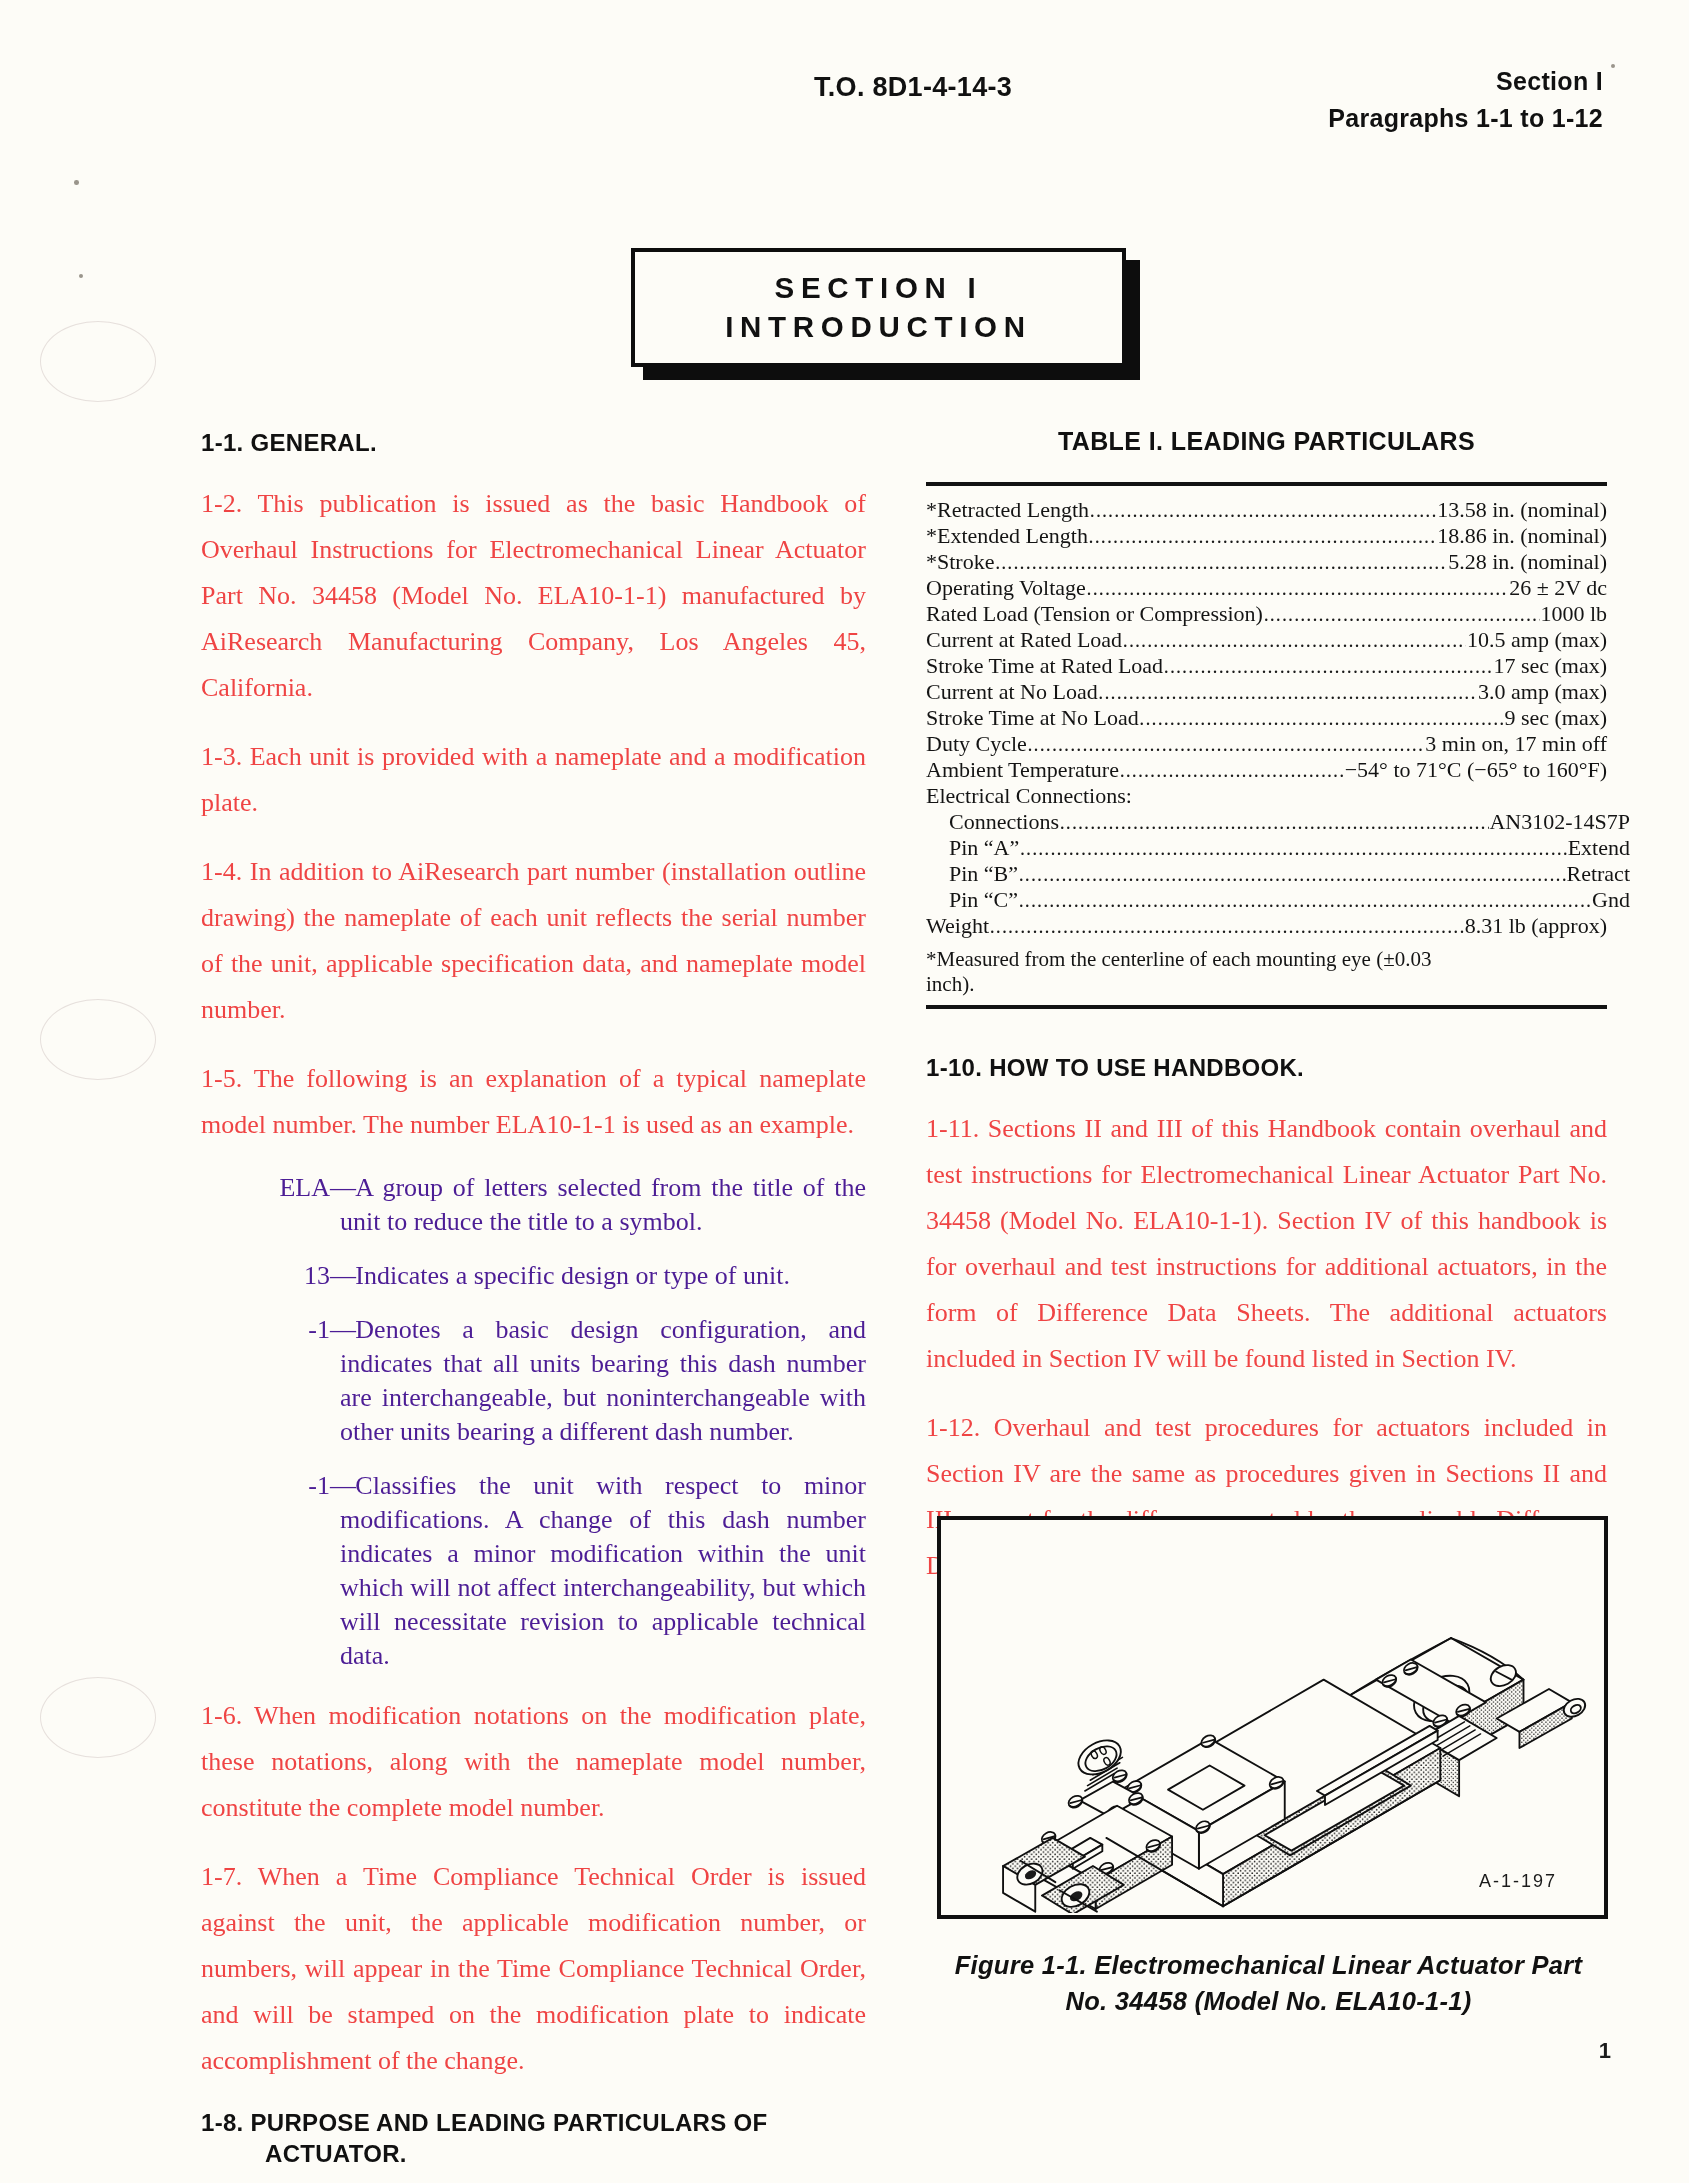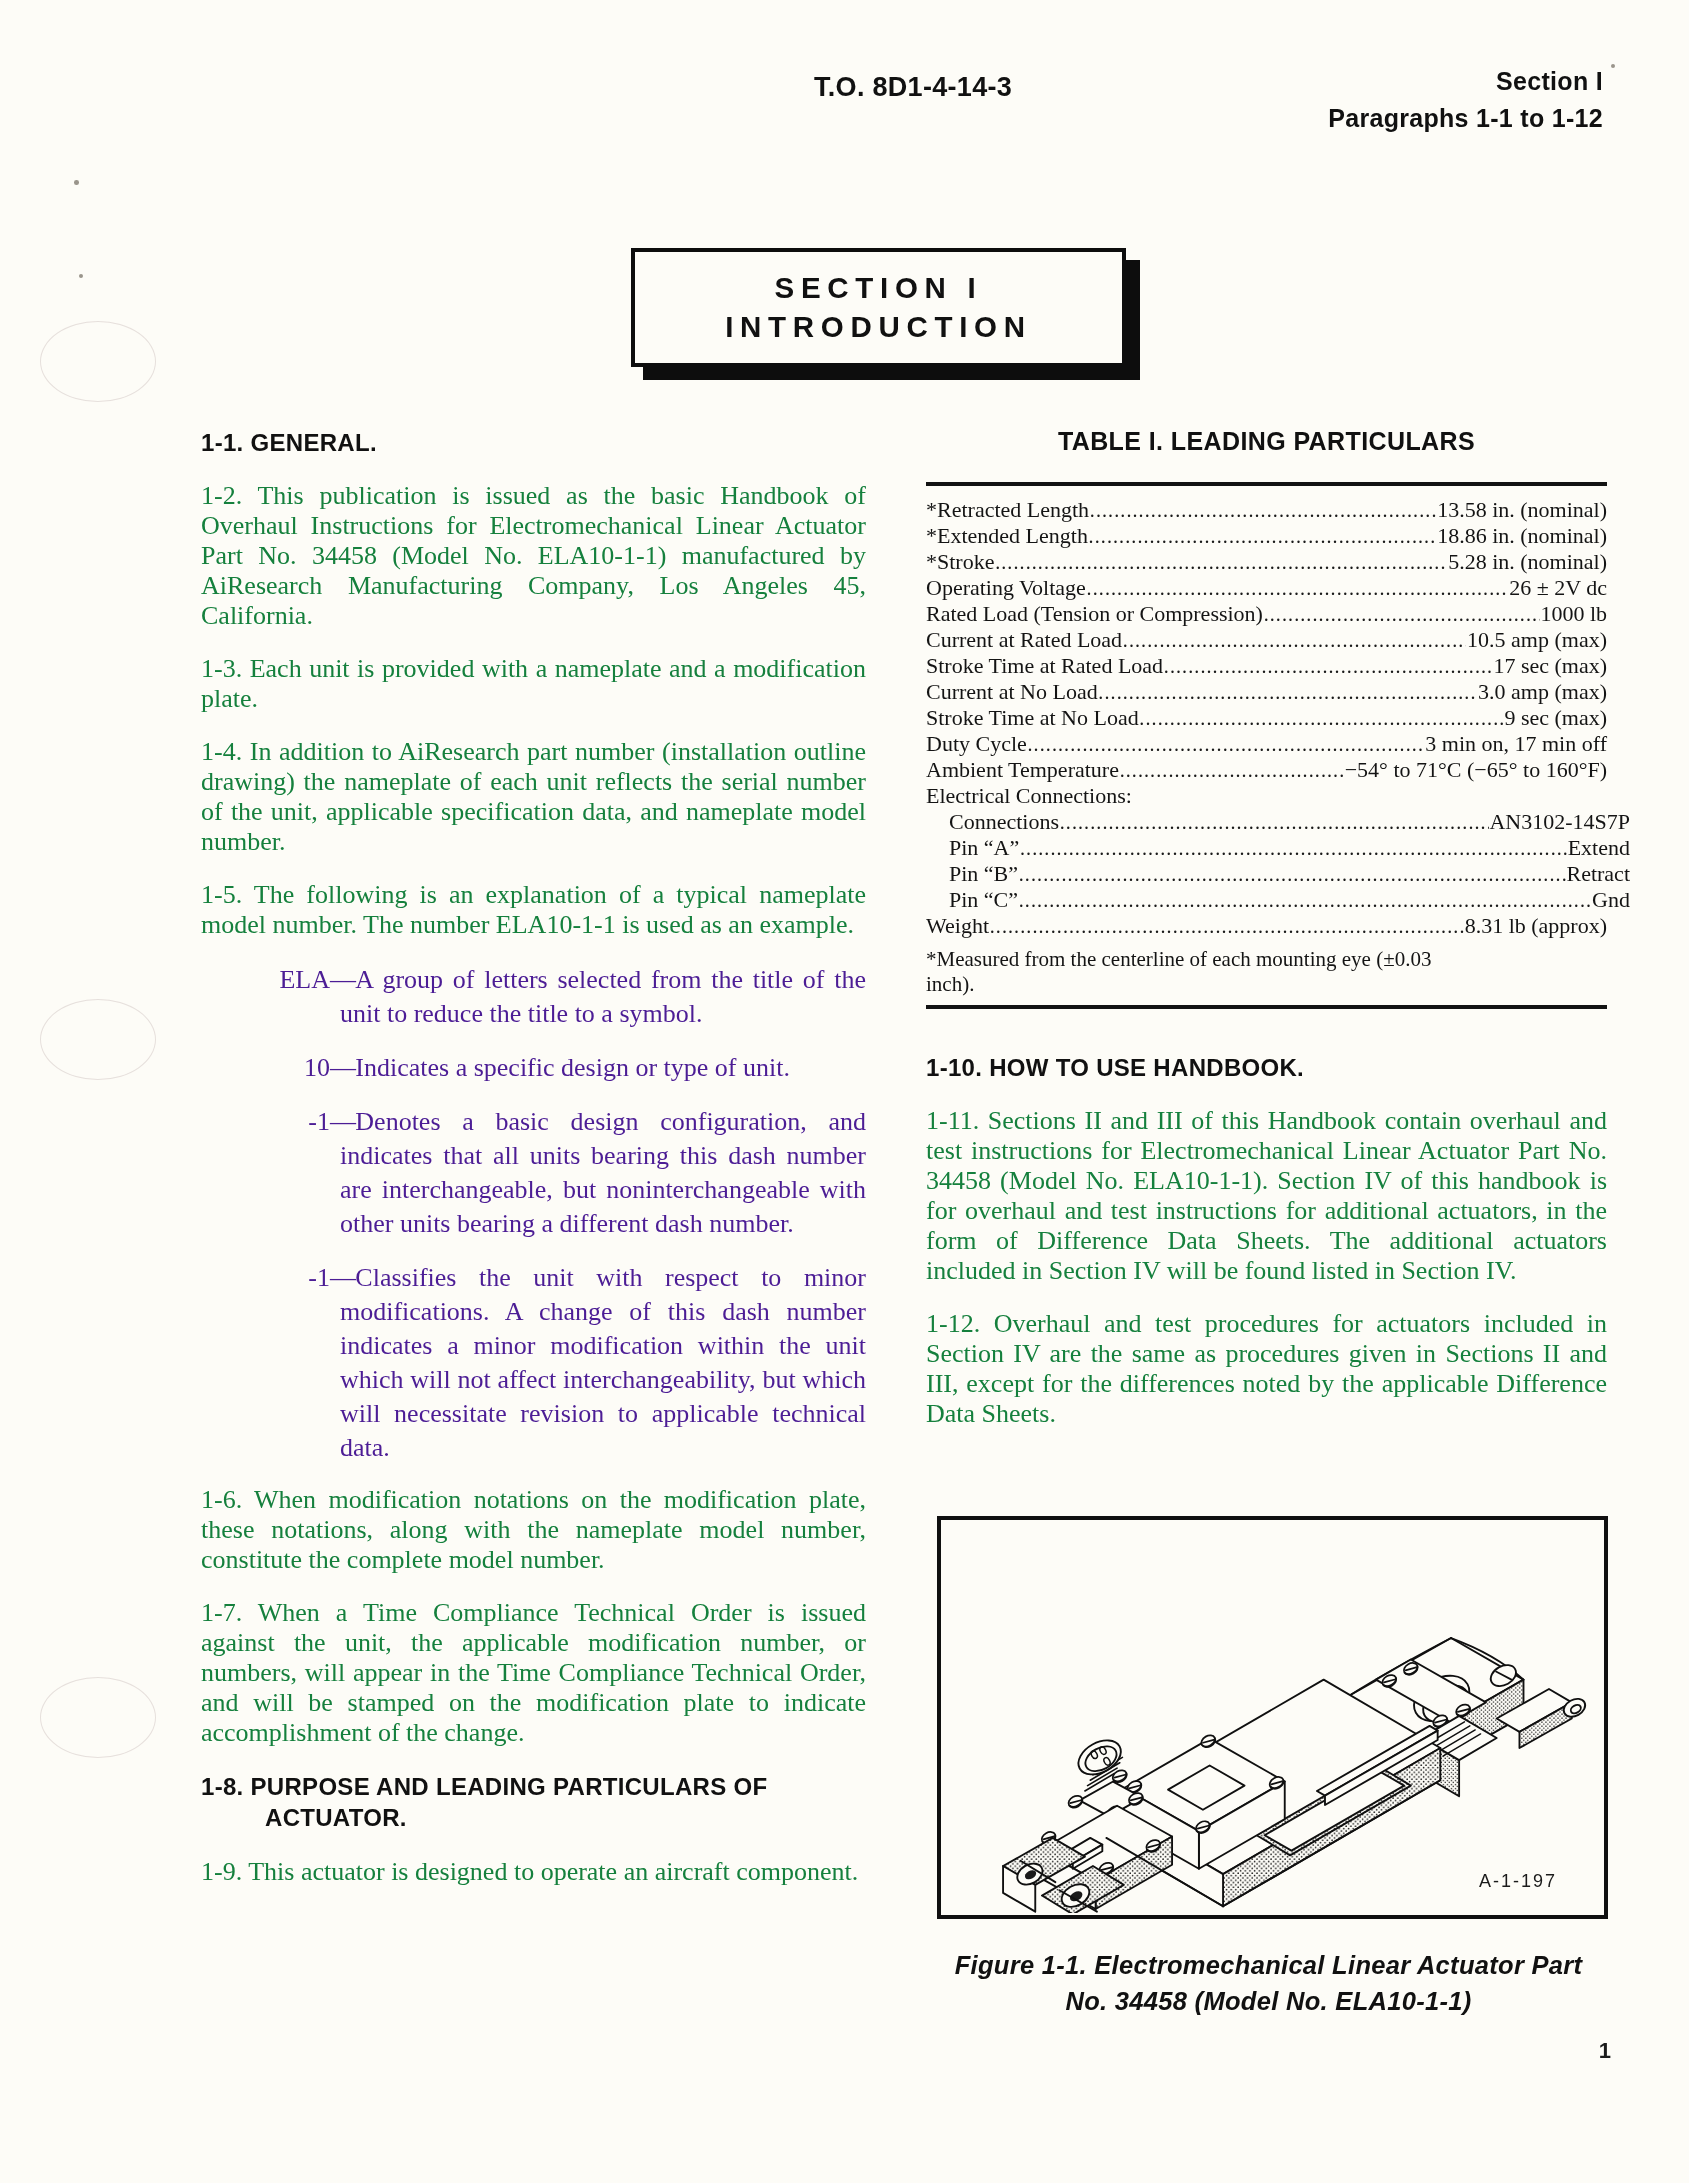--- a/index.html
+++ b/index.html
@@ -69,21 +69,21 @@
 
   h2.head {
     font-family:"Liberation Sans", sans-serif;
     font-weight:bold; font-size:24px; color:#111;
     letter-spacing:0.3px; margin:0 0 23px 0; line-height:1.3;
   }
   h2.head .cont { display:block; margin-left:64px; }
 
   p.body {
     font-family:"Liberation Serif", serif;
-    font-size:26px; line-height:30px; color:#15803d;
+    font-size:26px; line-height:46px; color:#ef4444;
     text-align:justify; margin:0 0 23px 0;
     -webkit-hyphens:none; hyphens:none;
   }
   p.body:last-child { margin-bottom:0; }
 
   
   .deflist { margin:0 0 5.4px 0; padding:0 0 0 50px; }
   .defitem {
     font-family:"Liberation Serif", serif;
     font-size:26px; line-height:34px; color:#4c1d95;
@@ -185,21 +185,21 @@
     <p class="body">1-2. This publication is issued as the basic Handbook of Overhaul Instructions for Electromechanical Linear Actuator Part No. 34458 (Model No. ELA10-1-1) manufactured by AiResearch Manufacturing Company, Los Angeles 45, California.</p>
     <p class="body">1-3. Each unit is provided with a nameplate and a modification plate.</p>
     <p class="body">1-4. In addition to AiResearch part number (installation outline drawing) the nameplate of each unit reflects the serial number of the unit, applicable specification data, and nameplate model number.</p>
     <p class="body">1-5. The following is an explanation of a typical nameplate model number. The number ELA10-1-1 is used as an example.</p>
 
     <div class="deflist">
       <div class="defitem">
         <span class="term">ELA</span><span class="dash">—</span><span>A group of letters selected from the title of the unit to reduce the title to a symbol.</span>
       </div>
       <div class="defitem">
-        <span class="term">10</span><span class="dash">—</span><span>Indicates a specific design or type of unit.</span>
+        <span class="term">13</span><span class="dash">—</span><span>Indicates a specific design or type of unit.</span>
       </div>
       <div class="defitem">
         <span class="term">-1</span><span class="dash">—</span><span>Denotes a basic design configuration, and indicates that all units bearing this dash number are interchangeable, but noninterchangeable with other units bearing a different dash number.</span>
       </div>
       <div class="defitem">
         <span class="term">-1</span><span class="dash">—</span><span>Classifies the unit with respect to minor modifications. A change of this dash number indicates a minor modification within the unit which will not affect interchangeability, but which will necessitate revision to applicable technical data.</span>
       </div>
     </div>
 
     <p class="body">1-6. When modification notations on the modification plate, these notations, along with the nameplate model number, constitute the complete model number.</p>

